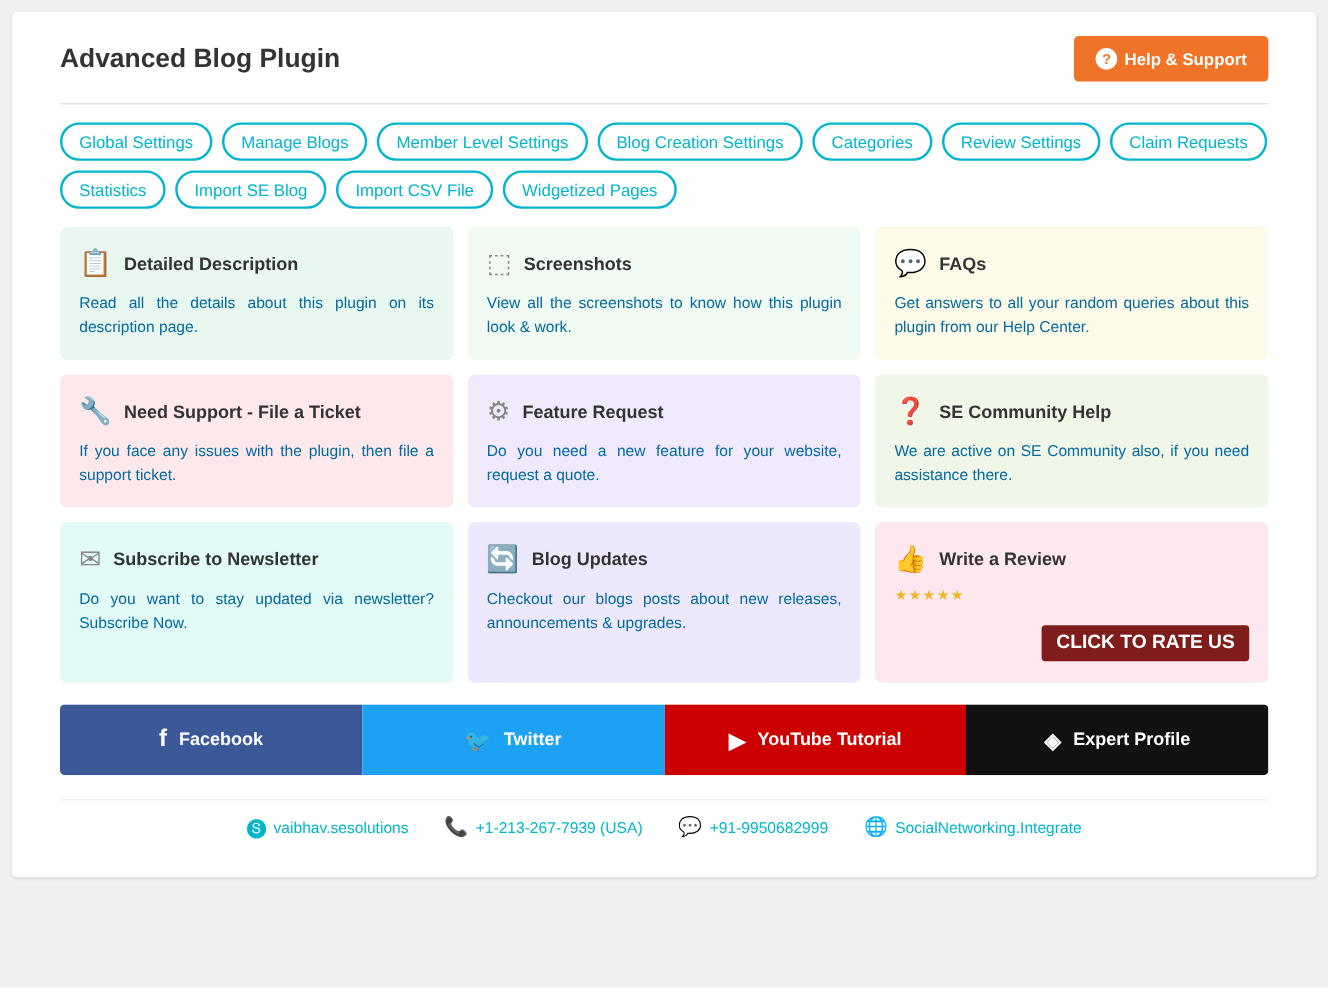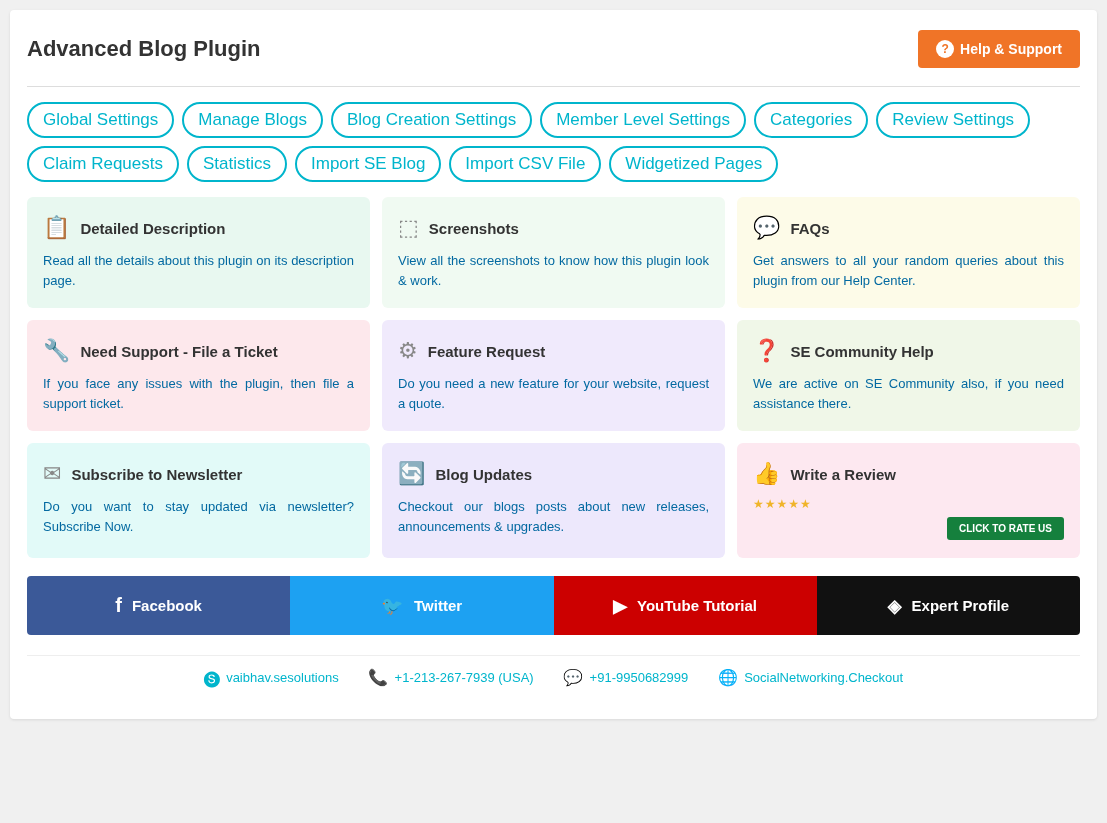--- a/index.html
+++ b/index.html
@@ -1,40 +1,40 @@
 <!DOCTYPE html>
 <html><head>
   <meta charset="utf-8">
   <style>
     * { box-sizing: border-box; margin: 0; padding: 0; }
     body { font-family: Arial, sans-serif; background: #f0f0f0; display: flex; justify-content: center; align-items: flex-start; min-height: 823px; padding: 10px; }
-    .container { background: #fff; width: 1087px; padding: 20px 17px; border-radius: 4px; box-shadow: 0 1px 3px rgba(0,0,0,0.1); }
+    .container { background: #fff; width: 1087px; padding: 20px 40px; border-radius: 4px; box-shadow: 0 1px 3px rgba(0,0,0,0.1); }
     .header { display: flex; justify-content: space-between; align-items: center; margin-bottom: 18px; }
     .app-title { font-size: 22px; font-weight: bold; color: #333; }
     .help-btn { background: #f07427; color: #fff; border: none; border-radius: 4px; padding: 10px 18px; font-size: 14px; font-weight: bold; cursor: pointer; display: flex; align-items: center; gap: 6px; }
     .help-btn .icon { display: inline-block; width: 18px; height: 18px; background: #fff; border-radius: 50%; color: #f07427; font-weight: bold; font-size: 12px; line-height: 18px; text-align: center; }
     .nav-row { display: flex; flex-wrap: wrap; gap: 8px; margin-bottom: 8px; border-top: 1px solid #ddd; padding-top: 15px; }
-    .nav-btn { border: 2px solid #00b5cc; color: #00b5cc; background: #fff; border-radius: 20px; padding: 6px 14px; font-size: 17px; cursor: pointer; white-space: nowrap; }
+    .nav-btn { border: 2px solid #00b5cc; color: #00b5cc; background: #fff; border-radius: 20px; padding: 6px 14px; font-size: 14px; cursor: pointer; white-space: nowrap; }
     .cards-grid { display: grid; grid-template-columns: repeat(3, 1fr); gap: 12px; margin-top: 15px; }
     .card { border-radius: 6px; padding: 18px 16px; }
     .card-green { background: #e8f8f0; }
     .card-green-light { background: #f0faf2; }
     .card-yellow { background: #fdfbe8; }
     .card-pink { background: #fde8ec; }
     .card-purple { background: #f0eafc; }
     .card-olive { background: #f0f7e8; }
     .card-cyan { background: #e2faf8; }
     .card-lavender { background: #ede8fc; }
     .card-rose { background: #fde8f0; }
     .card-header { display: flex; align-items: center; gap: 10px; margin-bottom: 10px; }
     .card-icon { font-size: 22px; color: #888; }
     .card-title { font-size: 15px; font-weight: bold; color: #333; }
     .card-text { font-size: 13px; color: #0369a1; line-height: 1.5; text-align: justify; }
     .stars { color: #f0b429; font-size: 12px; letter-spacing: 1px; margin-bottom: 4px; }
-    .rate-btn { background: #15803d; color: #fff; border: none; border-radius: 3px; padding: 6px 12px; font-size: 10px; font-weight: bold; cursor: pointer; float: right; margin-top: 2px; }
+    .rate-btn { background: #7f1d1d; color: #fff; border: none; border-radius: 3px; padding: 6px 12px; font-size: 16px; font-weight: bold; cursor: pointer; float: right; margin-top: 14px; }
     .social-row { display: grid; grid-template-columns: repeat(4, 1fr); gap: 0; margin-top: 18px; border-radius: 4px; overflow: hidden; }
     .social-btn { display: flex; align-items: center; justify-content: center; gap: 10px; padding: 18px; font-size: 15px; font-weight: bold; color: #fff; cursor: pointer; border: none; }
     .social-facebook { background: #3b5998; }
     .social-twitter { background: #1da1f2; }
     .social-youtube { background: #cc0000; }
     .social-expert { background: #111; }
     .footer { margin-top: 20px; display: flex; justify-content: center; gap: 30px; flex-wrap: wrap; padding: 12px 0; border-top: 1px solid #eee; }
     .footer-item { display: flex; align-items: center; gap: 6px; font-size: 13px; color: #00b5cc; text-decoration: none; }
     .footer-icon { font-size: 16px; }
     .clearfix::after { content: ''; display: table; clear: both; }
@@ -48,22 +48,22 @@
     <span class="app-title">Advanced Blog Plugin</span>
     <button class="help-btn">
       <span class="icon">?</span>
       <span>Help &amp; Support</span>
     </button>
   </div>
 
   <div class="nav-row" id="nav-row">
       <button class="nav-btn">Global Settings</button>
       <button class="nav-btn">Manage Blogs</button>
+      <button class="nav-btn">Member Level Settings</button>
       <button class="nav-btn">Blog Creation Settings</button>
-      <button class="nav-btn">Member Level Settings</button>
       <button class="nav-btn">Categories</button>
       <button class="nav-btn">Review Settings</button>
       <button class="nav-btn">Claim Requests</button>
       <button class="nav-btn">Statistics</button>
       <button class="nav-btn">Import SE Blog</button>
       <button class="nav-btn">Import CSV File</button>
       <button class="nav-btn">Widgetized Pages</button>
     </div>
 
   <div class="cards-grid" id="cards-grid">
@@ -162,16 +162,16 @@
       <a class="footer-item" href="#">
         <span class="footer-icon">📞</span>
         <span>+1-213-267-7939 (USA)</span>
       </a>
       <a class="footer-item" href="#">
         <span class="footer-icon">💬</span>
         <span>+91-9950682999</span>
       </a>
       <a class="footer-item" href="#">
         <span class="footer-icon">🌐</span>
-        <span>SocialNetworking.Checkout</span>
+        <span>SocialNetworking.Integrate</span>
       </a>
     </div>
 </div>
 
 </body></html>

